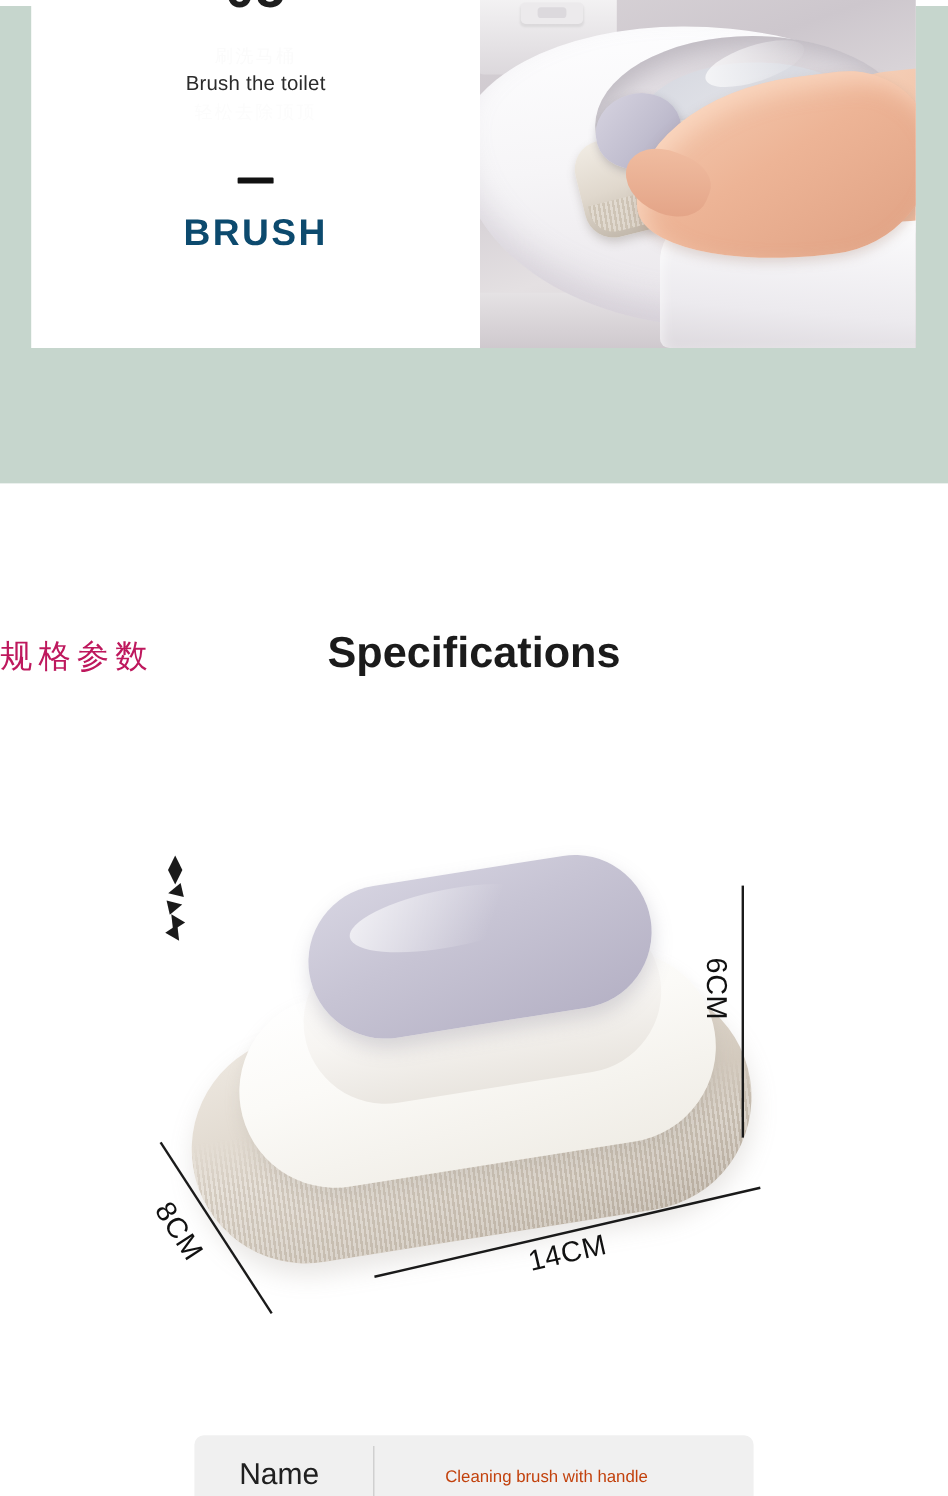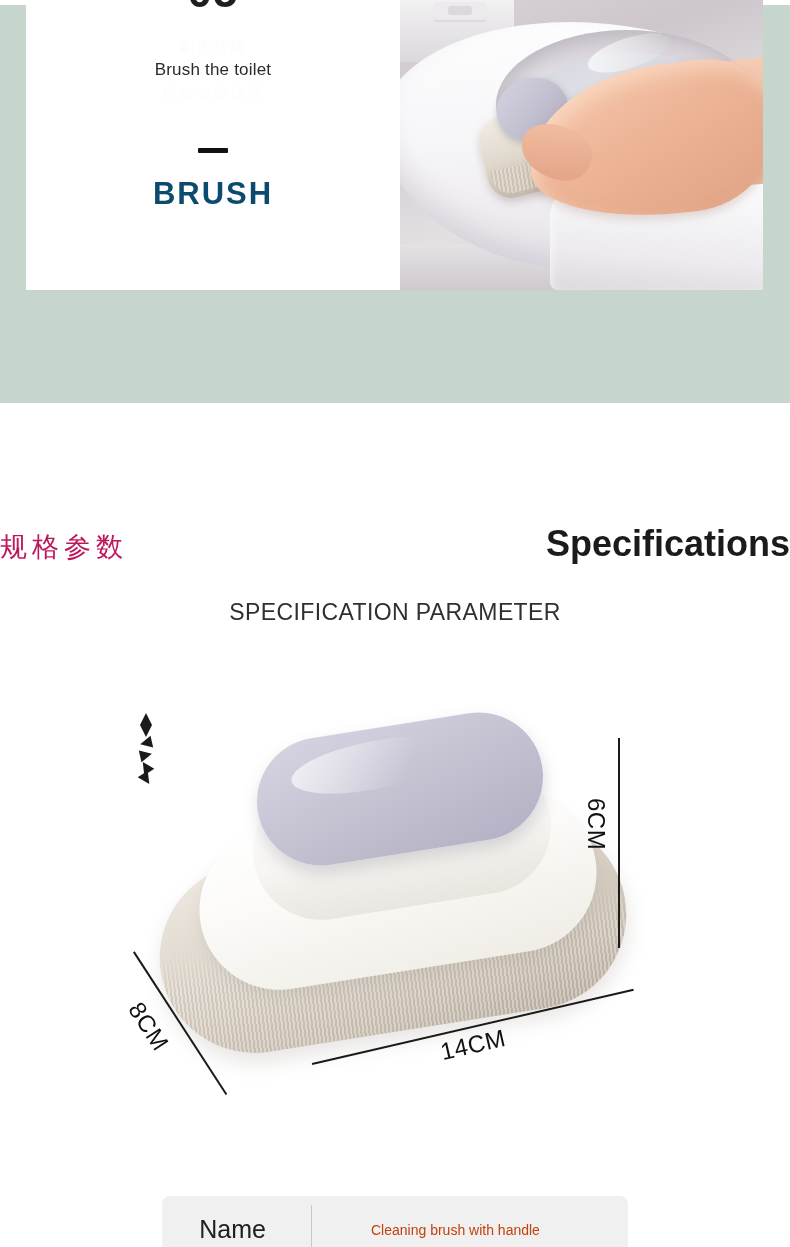--- a/index.html
+++ b/index.html
@@ -117,21 +117,21 @@
     border-radius:50%;transform:rotate(-18deg);}
 
   
   #spec-section{ position:absolute; left:0; top:403px; width:790px; height:844px; background:#fff;}
   #spec-heading-wrap{ position:absolute; left:0; top:120px; width:100%; text-align:center;}
   #spec-heading-ghost{
     position:absolute; left:0; top:6px; width:100%; text-align:left;
     font-size:27px; color:#be185d; letter-spacing:5px; pointer-events:none; user-select:none;
   }
   #spec-heading{
-    position:relative; font-size:36px; font-weight:600; color:#1b1b1b; letter-spacing:0px;text-align:right;
+    position:relative; font-size:36px; font-weight:600; color:#1b1b1b; letter-spacing:0px;
   }
   #spec-subheading{
     position:absolute; left:0; top:196px; width:100%; text-align:center;
     font-size:23px; color:#2f2f2f; font-weight:300; letter-spacing:.4px;
   }
 
   
   #spec-figure{ position:absolute; left:0; top:300px; width:790px; height:520px;}
   #prod-photo{ position:absolute; left:140px; top:10px; width:500px; height:380px;}
   .pp-sponge{position:absolute;left:18px;top:128px;width:470px;height:190px;
@@ -243,21 +243,20 @@
 
   </div>
 </div>
 
 <div id="spec-section">
 
   <div id="spec-heading-wrap">
     <div id="spec-heading-ghost">规格参数</div>
     <div id="spec-heading">Specifications</div>
   </div>
-  <div id="spec-subheading">SPECIFICATION PARAMETER</div>
 
   <div id="spec-figure">
 
     <div id="prod-photo">
       <div class="pp-sponge"></div>
       <div class="pp-sponge-tex"></div>
       <div class="pp-base"></div>
       <div class="pp-bowl"></div>
       <div class="pp-handle"></div>
       <div class="pp-handle-hi"></div>

